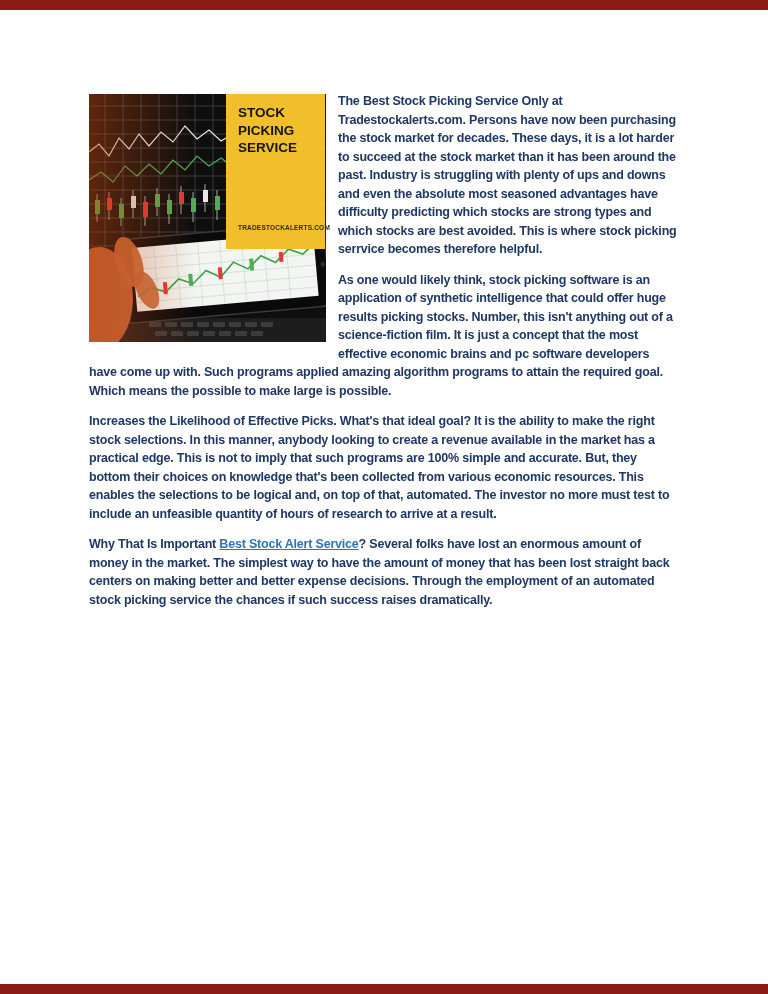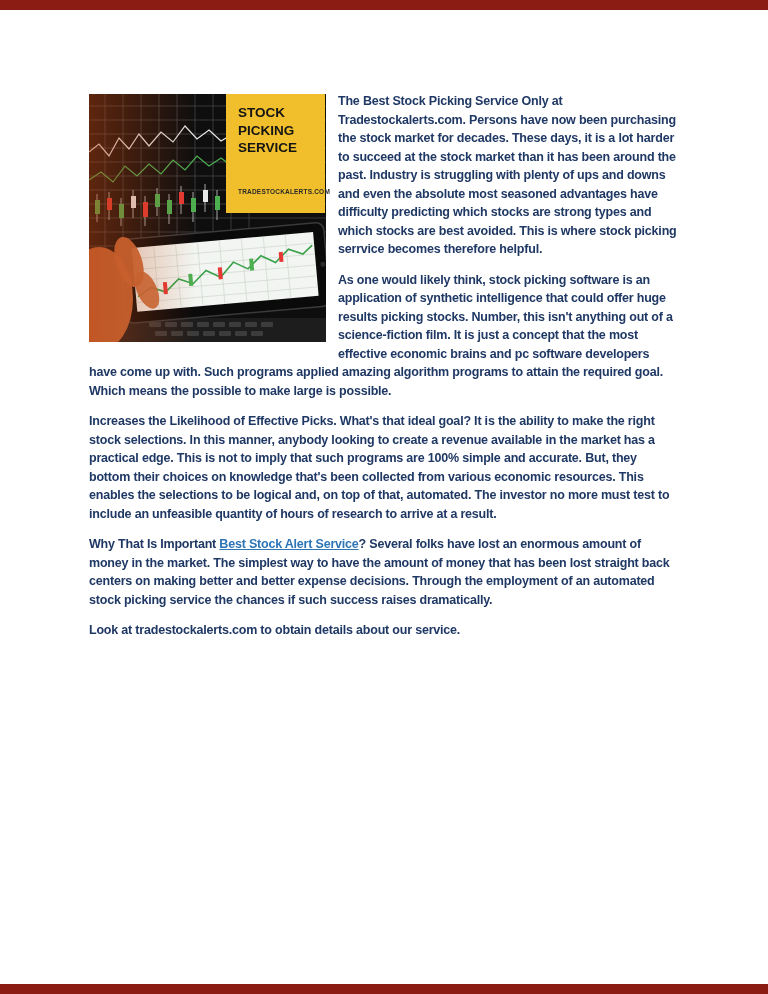--- a/index.html
+++ b/index.html
@@ -32,21 +32,21 @@
     float:left;
     width:237px; height:248px;
     margin:2px 12px 6px 0;
     position:relative;
     background:#101010;
   }
   .photo svg { display:block; }
 
   .card {
     position:absolute; top:0; right:1px;
-    width:99px; height:119px;
+    width:99px; height:155px;
     background:var(--card-yellow, #f0bf2b);
     box-sizing:border-box;
     padding:10px 8px 8px 12px;
     letter-spacing:0;
   }
   .card-title {
     font-weight:bold;
     font-size:13.5px;
     line-height:1.3;
     color:#151515;
@@ -198,18 +198,17 @@
       <div class="card">
         <div class="card-title">STOCK PICKING SERVICE</div>
         <div class="card-sub">TRADESTOCKALERTS.COM</div>
       </div>
     </div>
 
     <p>The Best Stock Picking Service Only at Tradestockalerts.com. Persons have now been purchasing the stock market for decades. These days, it is a lot harder to succeed at the stock market than it has been around the past. Industry is struggling with plenty of ups and downs and even the absolute most seasoned advantages have difficulty predicting which stocks are strong types and which stocks are best avoided. This is where stock picking serrvice becomes therefore helpful.</p>
     <p>As one would likely think, stock picking software is an application of synthetic intelligence that could offer huge results picking stocks. Number, this isn't anything out of a science-fiction film. It is just a concept that the most effective economic brains and pc software developers have come up with. Such programs applied amazing algorithm programs to attain the required goal. Which means the possible to make large is possible.</p>
     <p>Increases the Likelihood of Effective Picks. What's that ideal goal? It is the ability to make the right stock selections. In this manner, anybody looking to create a revenue available in the market has a practical edge. This is not to imply that such programs are 100% simple and accurate. But, they bottom their choices on knowledge that's been collected from various economic resources. This enables the selections to be logical and, on top of that, automated. The investor no more must test to include an unfeasible quantity of hours of research to arrive at a result.</p>
     <p><span>Why That Is Important </span><a class="link" href="#">Best Stock Alert Service</a><span>? Several folks have lost an enormous amount of money in the market. The simplest way to have the amount of money that has been lost straight back centers on making better and better expense decisions. Through the employment of an automated stock picking service the chances if such success raises dramatically.</span></p>
-    <p>Look at tradestockalerts.com to obtain details about our service.</p>
 
   </div>
 
   <div class="bar bottom"></div>
 </div>
 
 </body></html>

